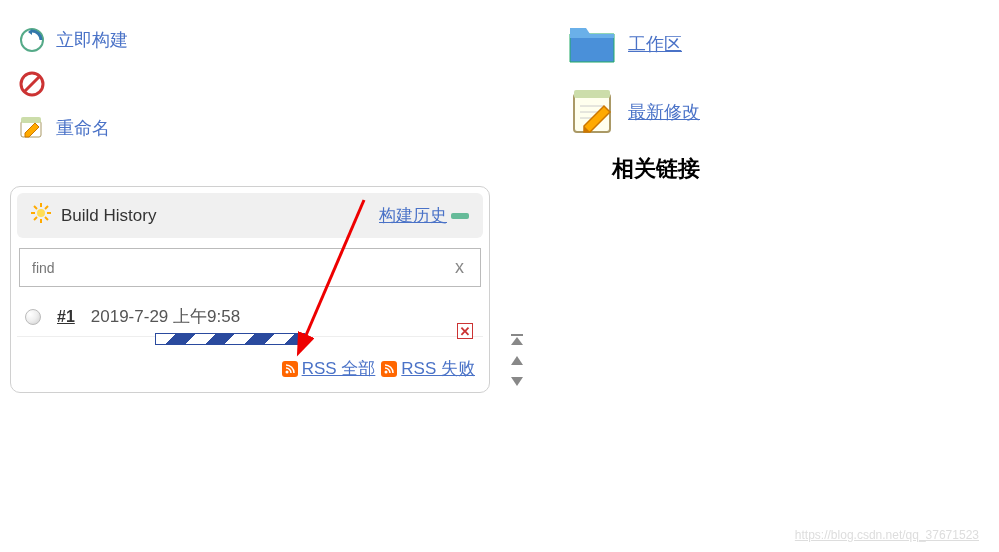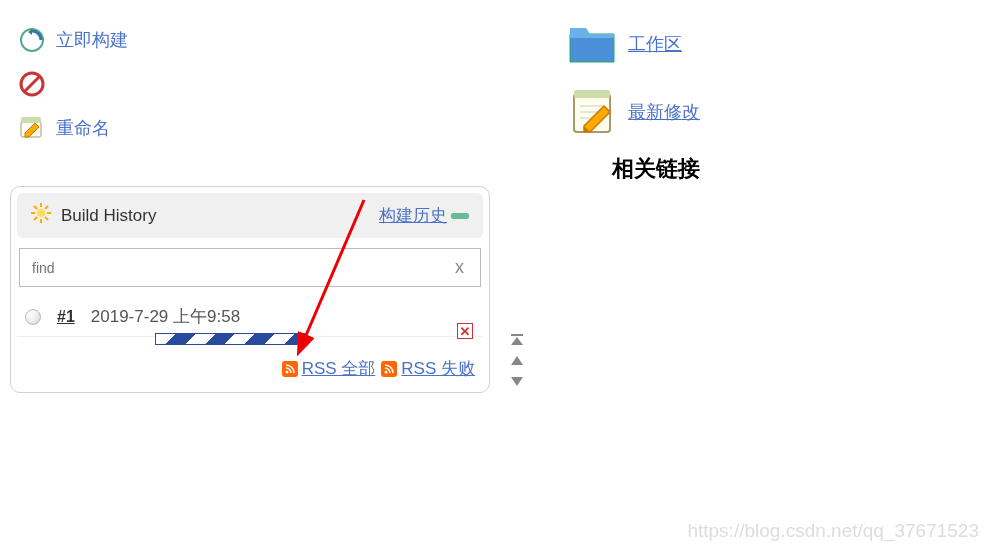--- a/index.html
+++ b/index.html
@@ -119,21 +119,21 @@
 
     
     .scroll-arrows {
       position:absolute; left:506px; top:332px;
       display:flex; flex-direction:column; gap:2px;
     }
     .arrow-btn { width:22px; height:18px; display:flex; align-items:center; justify-content:center; color:#888; cursor:pointer;}
 
     .watermark {
       position:absolute; right:20px; bottom:10px;
-      color:#ddd; font-size:19px;
+      color:#ddd; font-size:12px;text-decoration:underline;
     }
   </style>
 </head>
 <body>
 
 <div class="container">
   <div class="left-col">
     <div class="menu-item">
       <span class="menu-icon">
         <svg width="26" height="26" viewBox="0 0 26 26">

